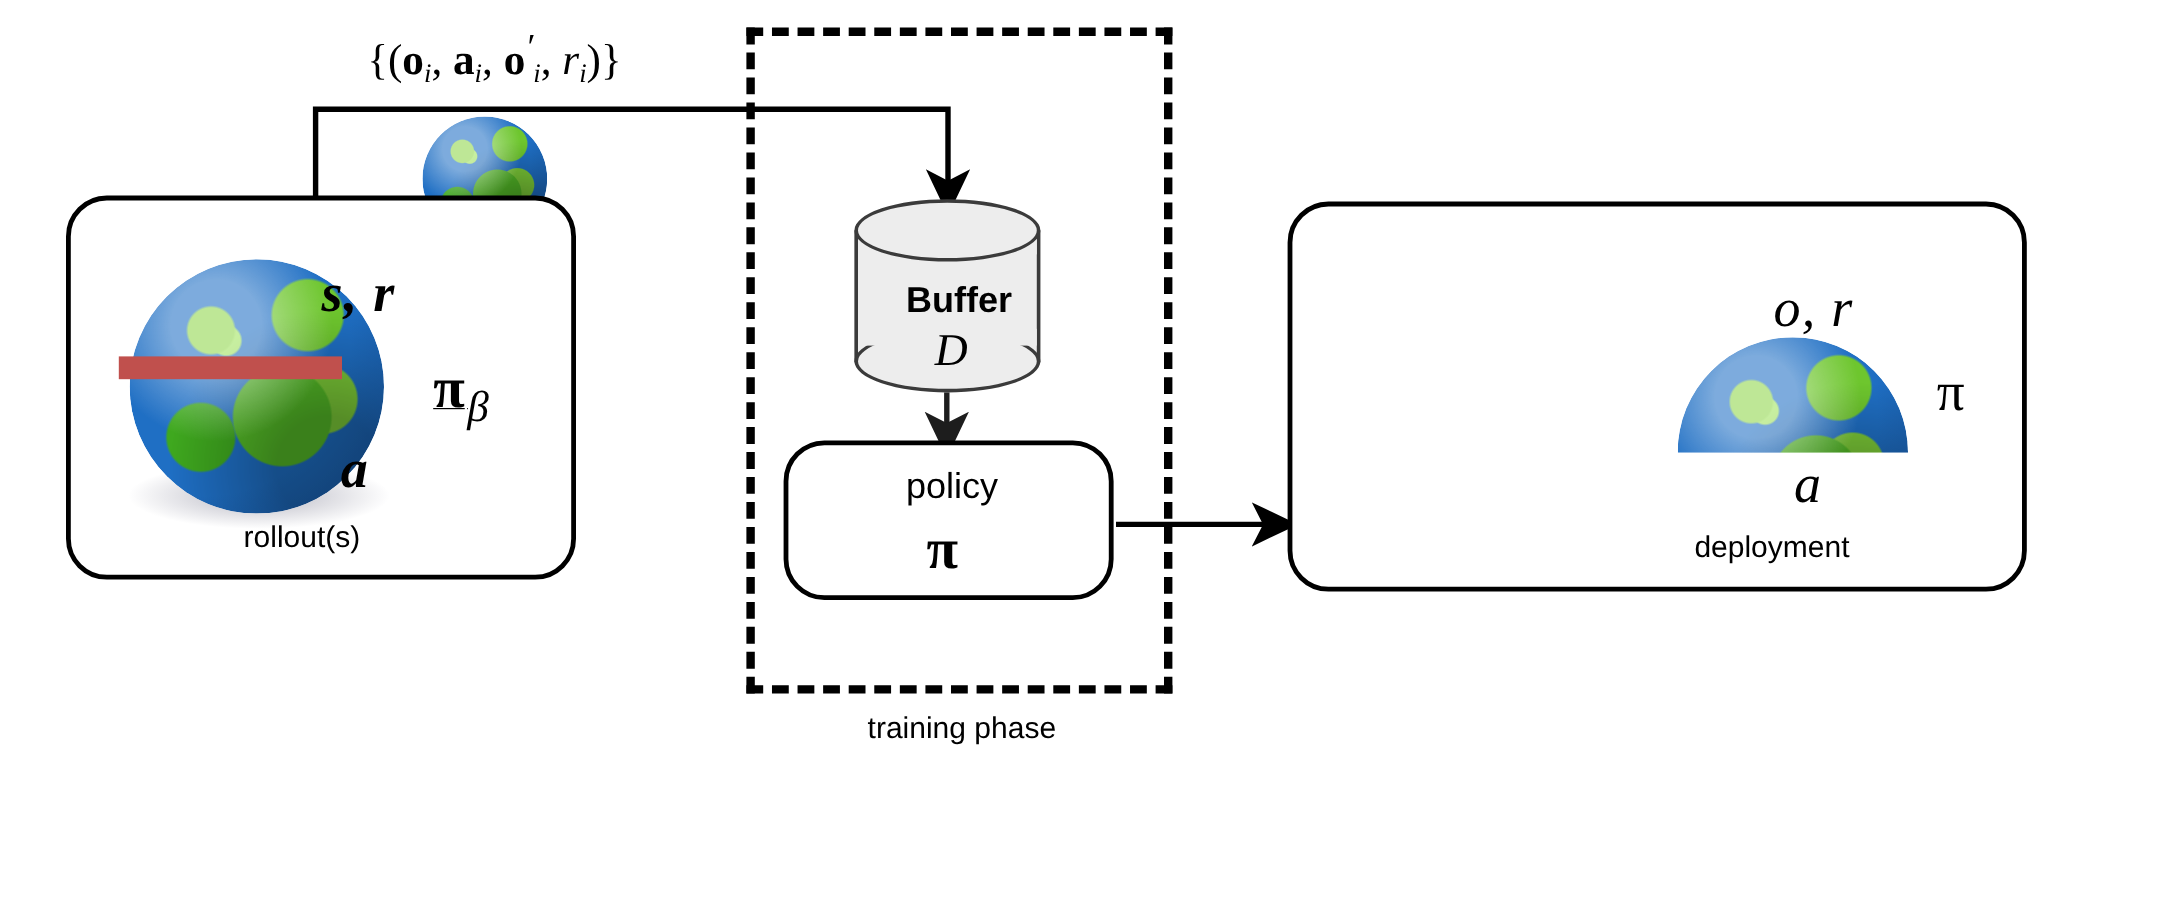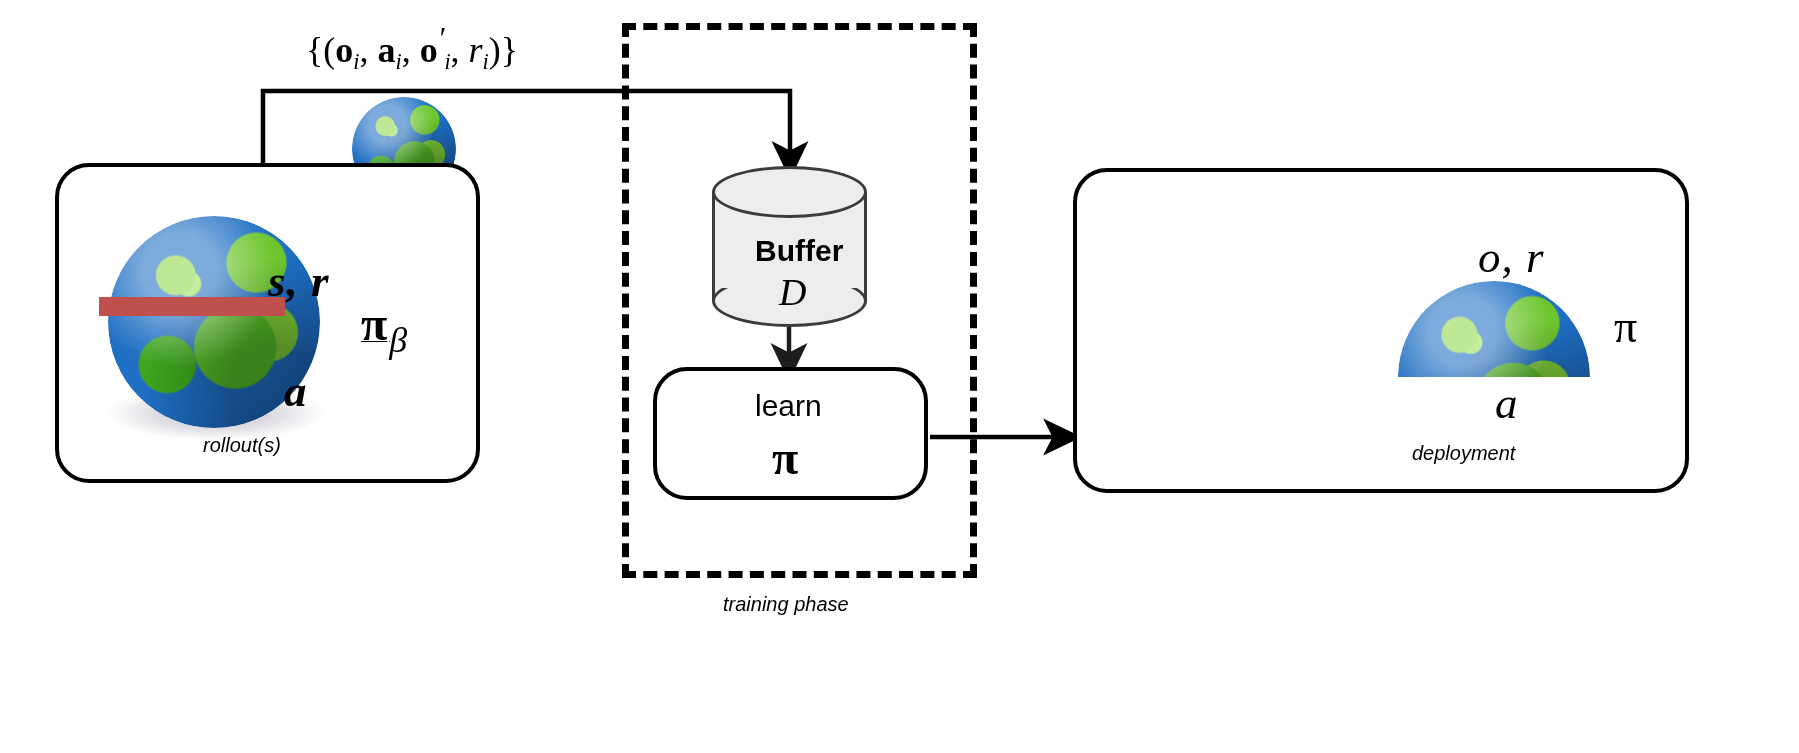--- a/index.html
+++ b/index.html
@@ -8,25 +8,25 @@
 
   
   .rbox{position:absolute;border:4px solid #000;border-radius:34px;background:#fff;box-sizing:border-box;}
 
   
   .dashbox{position:absolute;border:7px dashed #000;background:transparent;box-sizing:border-box;}
 
   
   .lbl{position:absolute;white-space:nowrap;font-family:"Liberation Sans",sans-serif;color:#000;}
 
-  .cap{font-size:20px;font-style:italic;}
+  .cap{font-size:25px;}
   .capsmall{font-size:30px;}
 
   
-  .m-sr{font-family:"Liberation Serif",serif;font-style:italic;font-weight:bold;font-size:45px;letter-spacing:1px;margin-top:37px;}
+  .m-sr{font-family:"Liberation Serif",serif;font-style:italic;font-weight:bold;font-size:45px;letter-spacing:1px;}
   .m-a{font-family:"Liberation Serif",serif;font-style:italic;font-weight:bold;font-size:45px;}
   .m-or{font-family:"Liberation Serif",serif;font-style:italic;font-size:45px;letter-spacing:1px;}
   .m-aright{font-family:"Liberation Serif",serif;font-style:italic;font-size:45px;}
   .m-pi{font-family:"Liberation Serif",serif;font-size:48px;font-weight:bold;font-style:normal;}
   .m-pi-plain{font-family:"Liberation Serif",serif;font-size:46px;font-style:normal;}
   .m-beta{font-family:"Liberation Serif",serif;font-size:36px;font-style:italic;}
   .m-D{font-family:"Liberation Serif",serif;font-style:italic;font-size:38px;}
   .tuple{font-family:"Liberation Serif",serif;font-size:34px;white-space:nowrap;}
   .tuple .bf{font-weight:bold;font-style:normal;}
   .tuple .it{font-style:italic;}
@@ -142,21 +142,21 @@
   <div class="cyl-body" style="left:712px;top:192px;width:155px;height:110px;"></div>
   <div class="cyl-mask" style="left:715px;top:192px;width:149px;height:20px;"></div>
   <div class="cyl-bot" style="left:712px;top:275px;width:155px;height:52px;"></div>
   <div class="cyl-mask" style="left:715px;top:274px;width:149px;height:14px;"></div>
   <div class="cyl-top" style="left:712px;top:166px;width:155px;height:52px;"></div>
 
   <div class="lbl capsmall" style="left:755px;top:234px;font-weight:bold;">Buffer</div>
   <div class="lbl m-D" style="left:779px;top:270px;">D</div>
 
   <div class="rbox" style="left:653px;top:367px;width:275px;height:133px;"></div>
-  <div class="lbl capsmall" style="left:755px;top:389px;">learn</div>
+  <div class="lbl capsmall" style="left:755px;top:389px;">policy</div>
   <div class="lbl m-pi" style="left:772px;top:430px;">π</div>
 
   <div class="lbl cap" style="left:723px;top:593px;">training phase</div>
 
   <div class="rbox" style="left:1073px;top:168px;width:616px;height:325px;"></div>
 
   <div style="position:absolute;left:1398px;top:281px;width:192px;height:96px;overflow:hidden;">
     <div style="position:absolute;left:0;top:0;width:192px;height:192px;border-radius:50%;overflow:hidden;">
       <div class="globe-inner"></div>
       <div class="globe-shade"></div>

